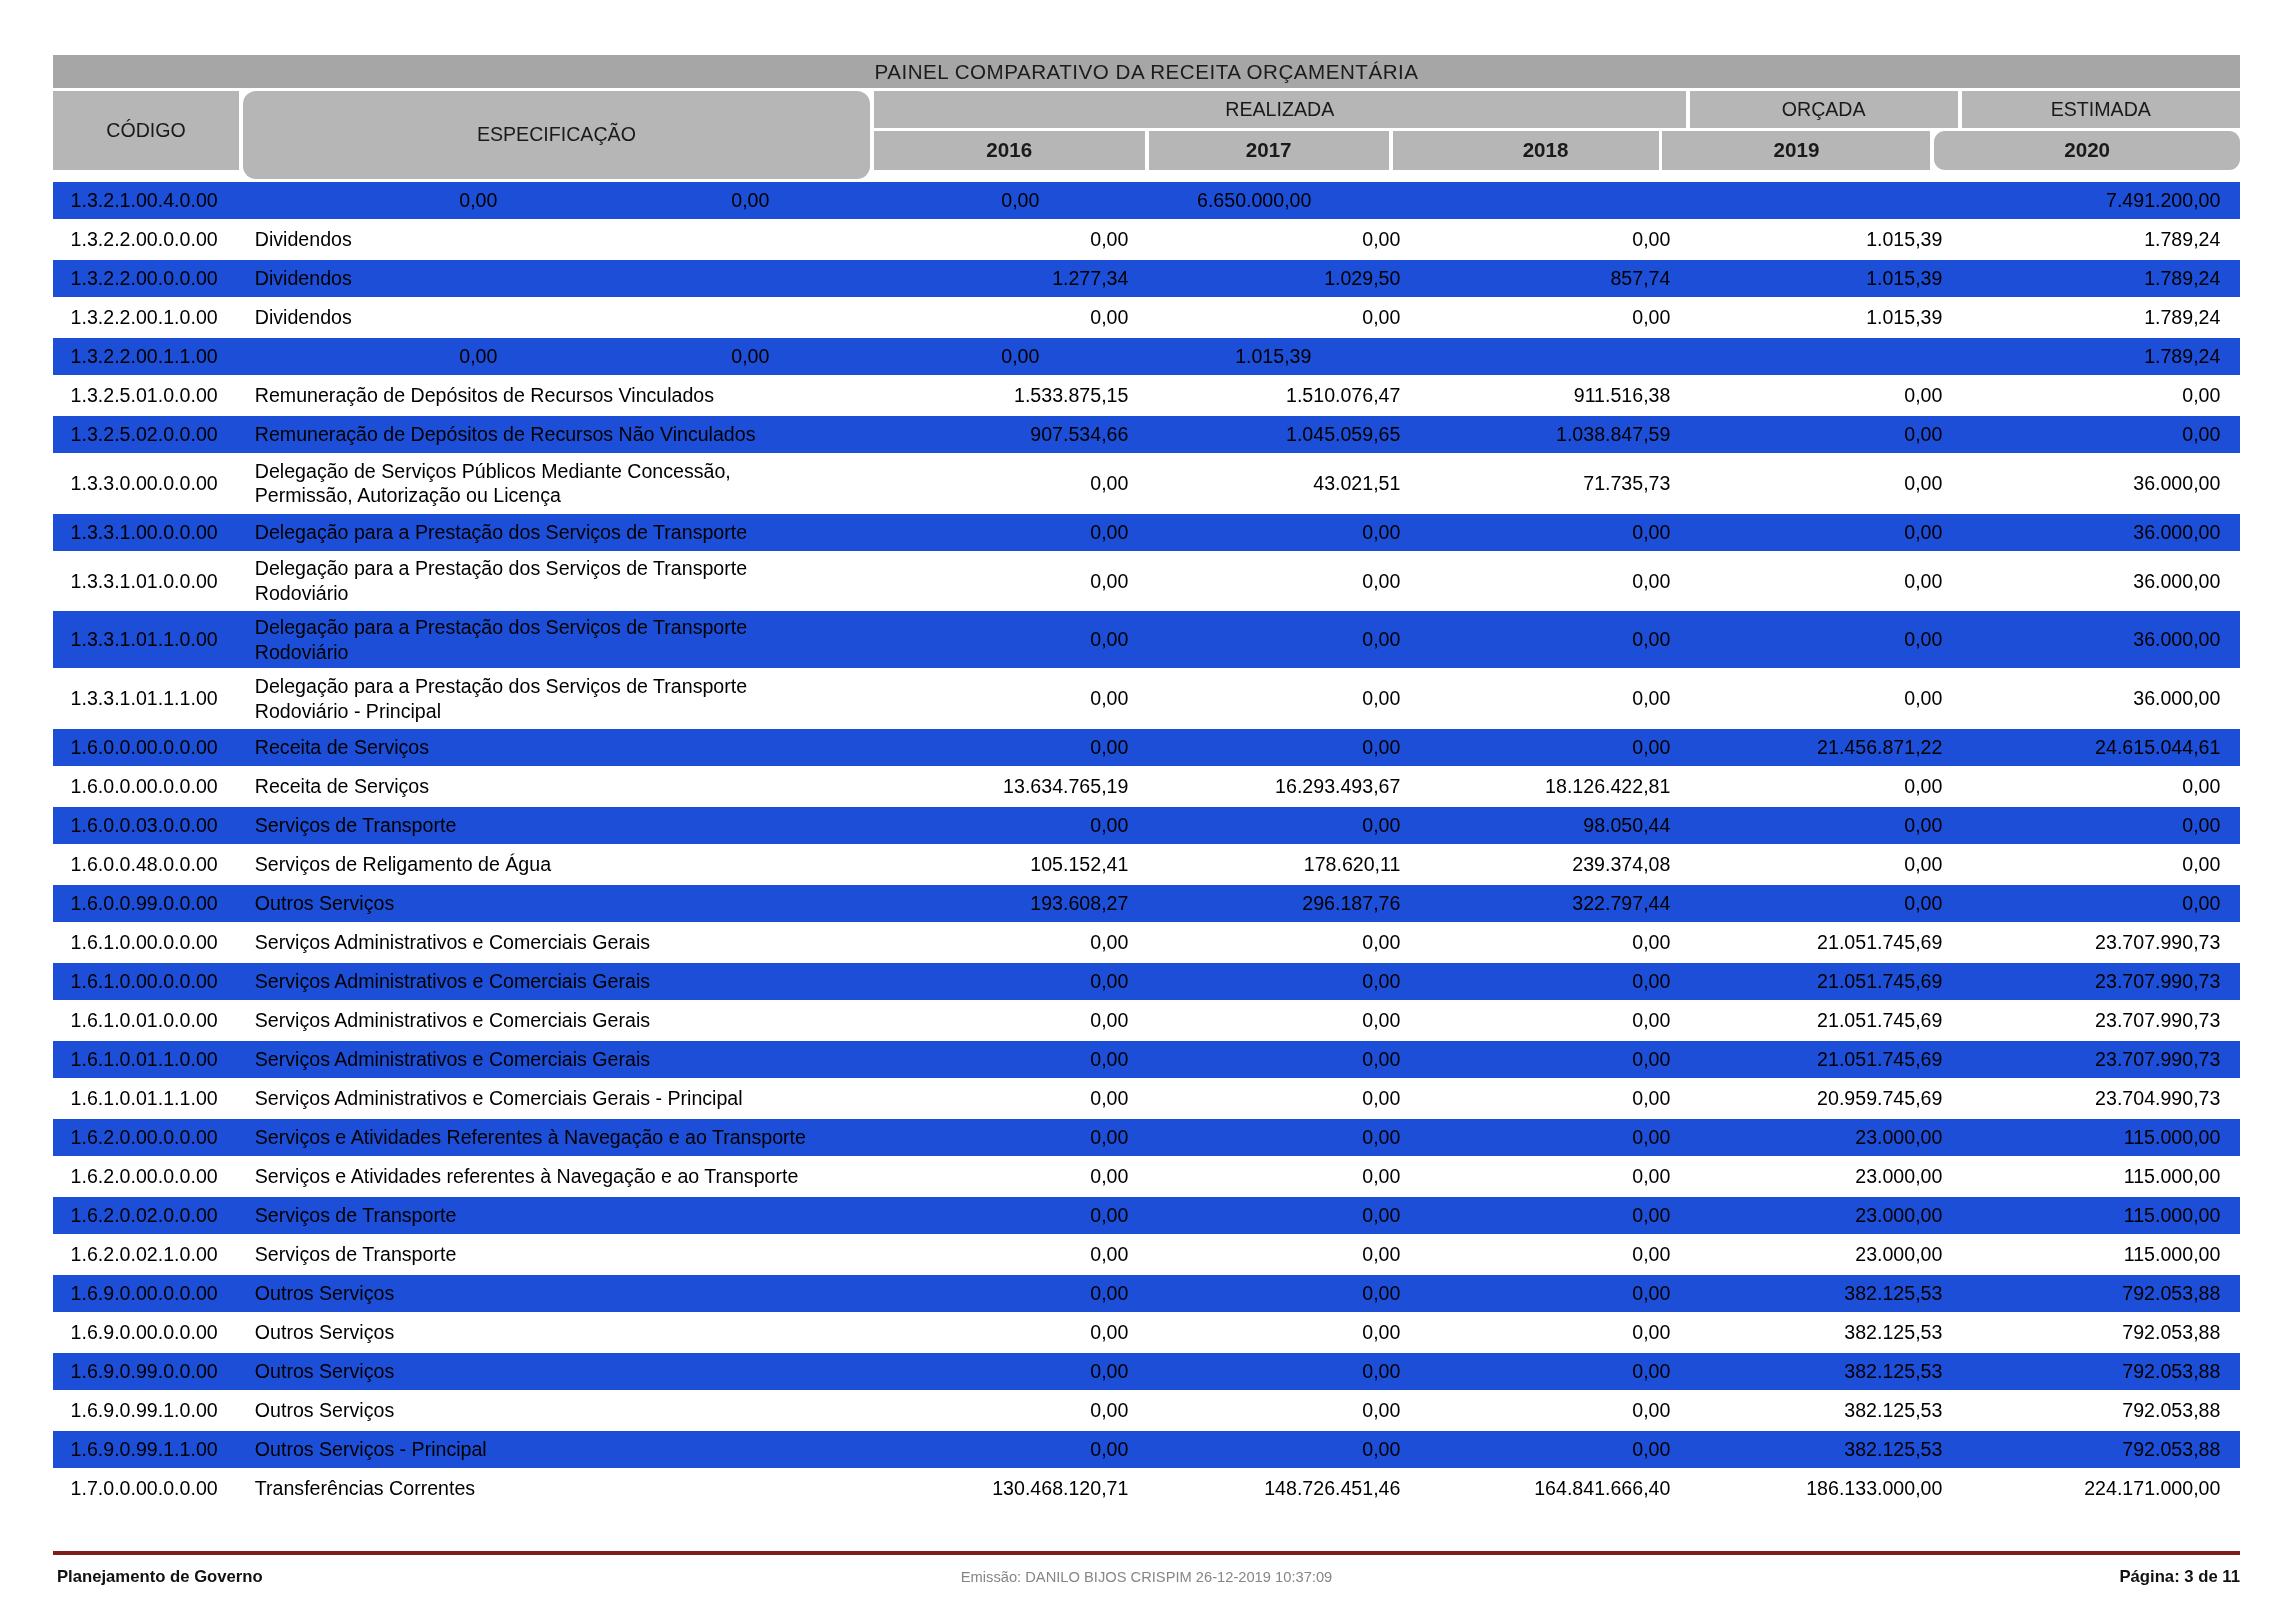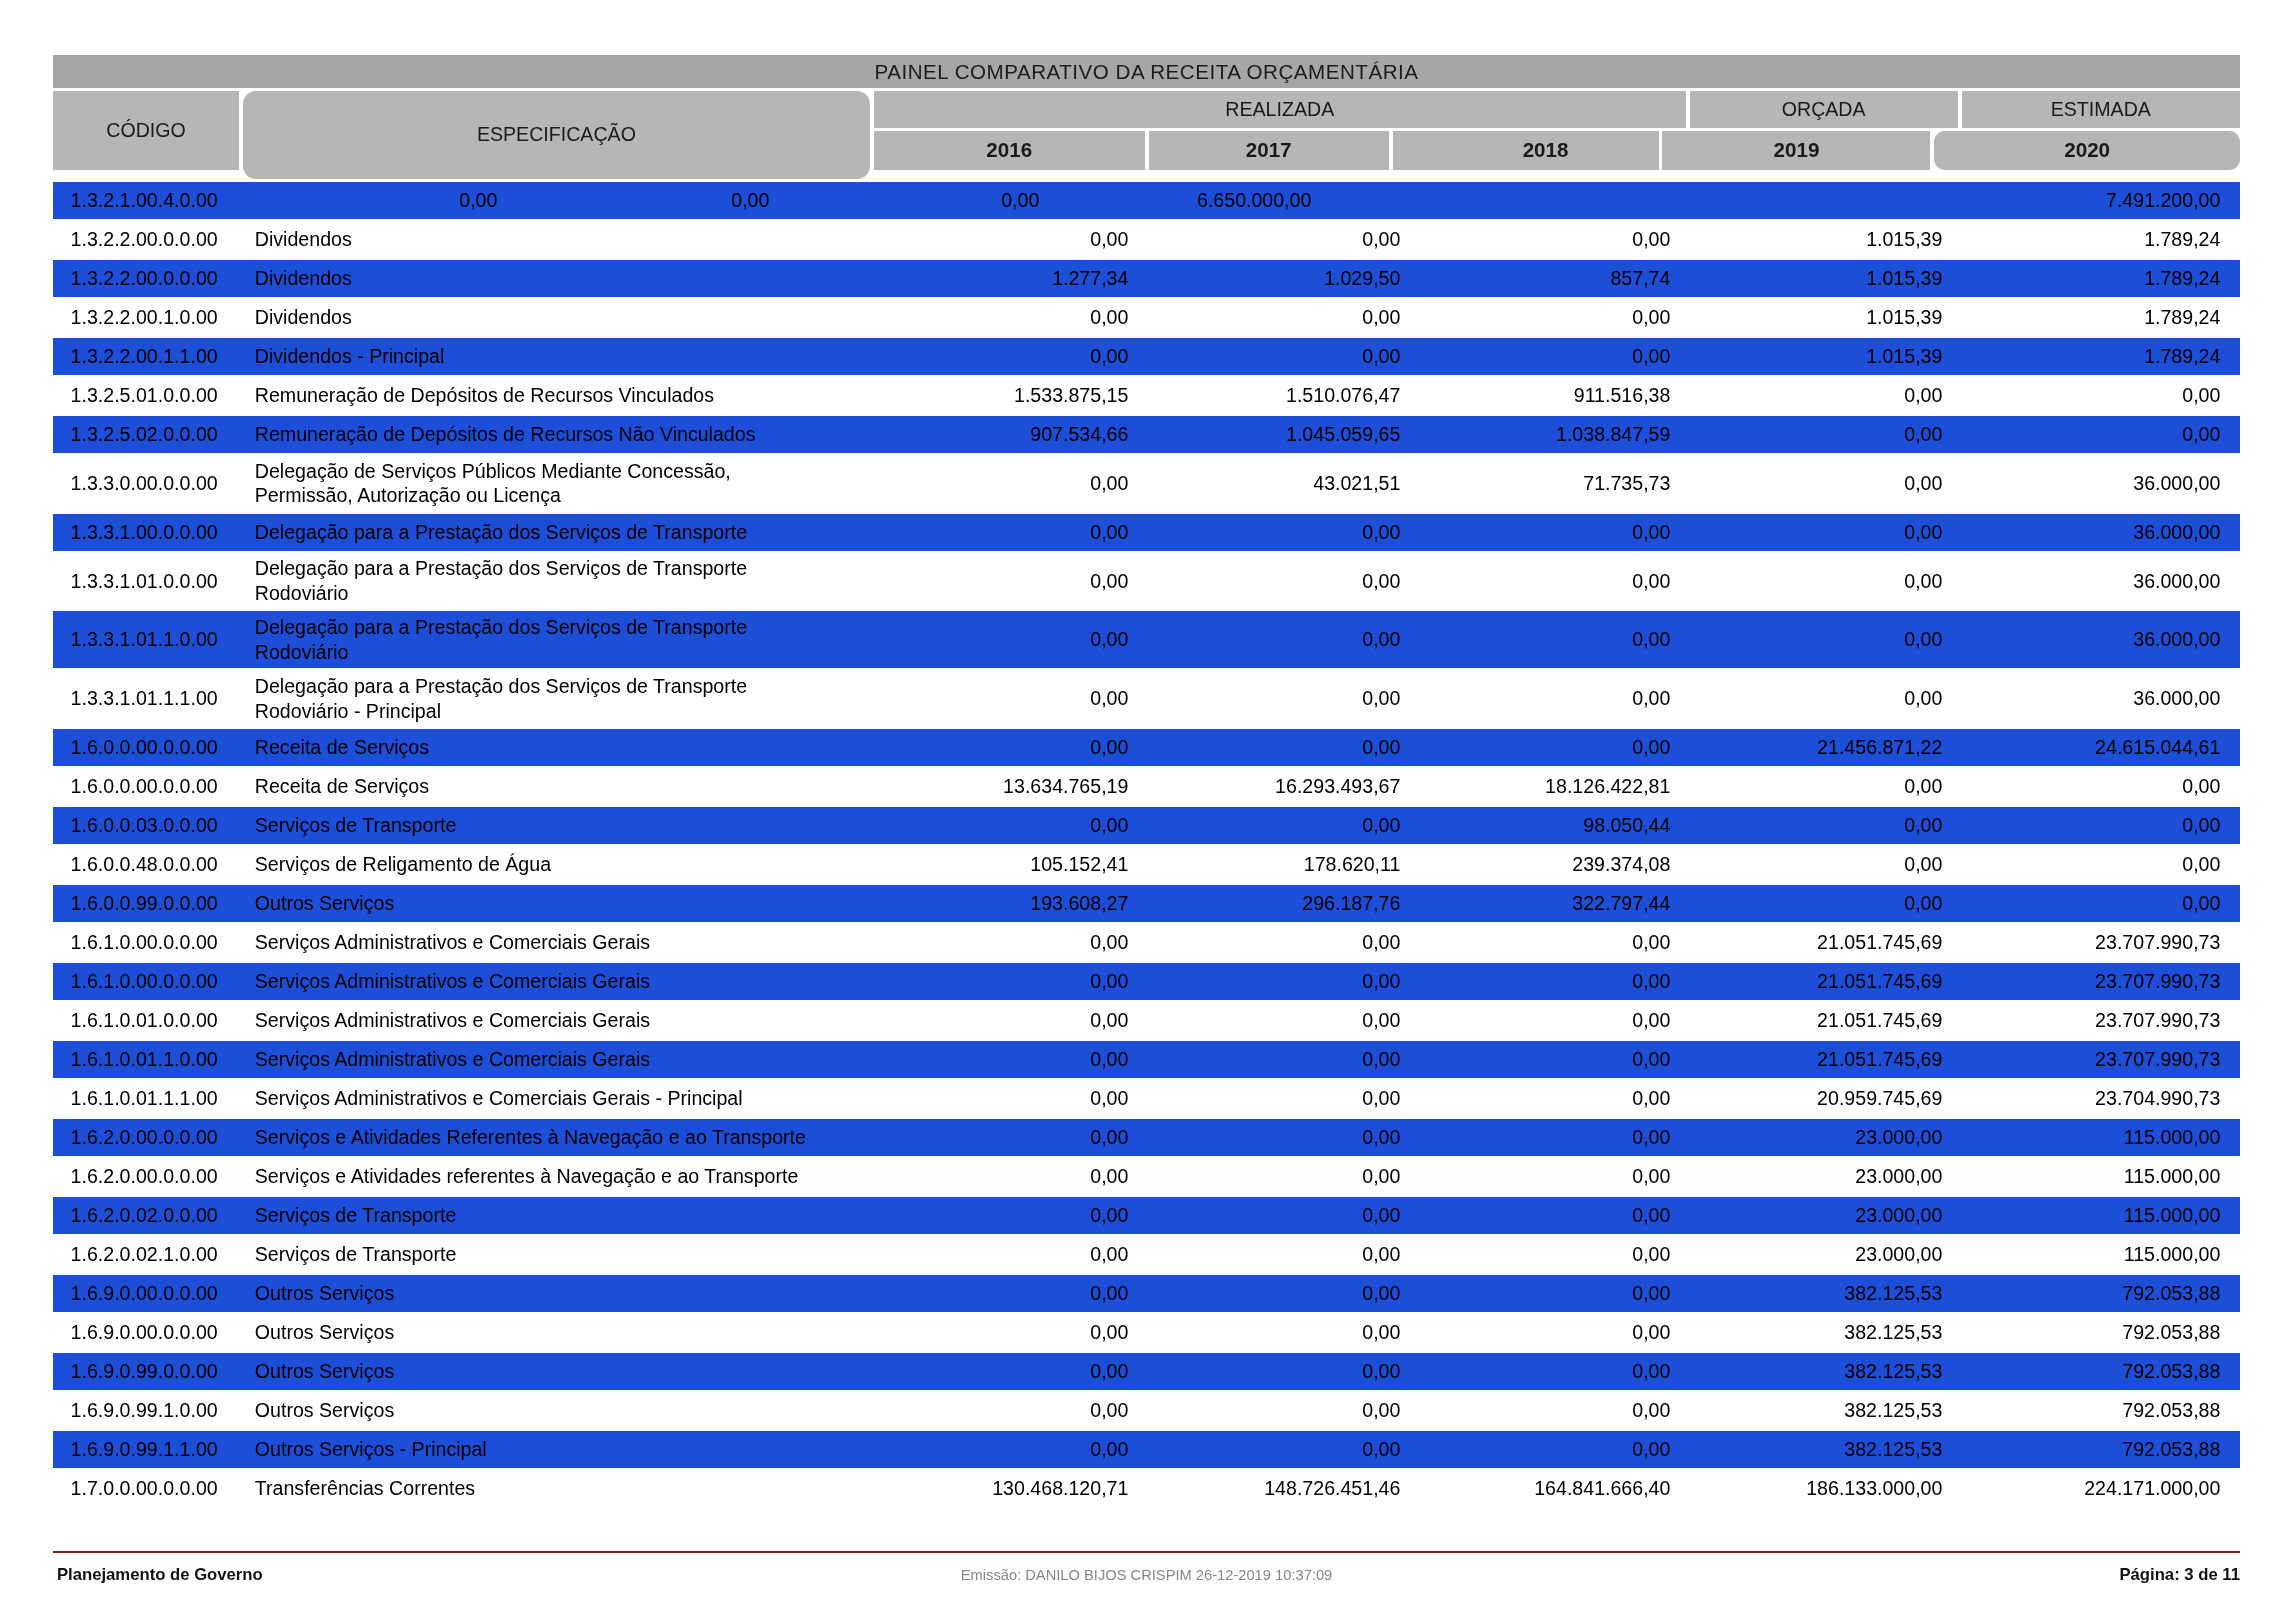--- a/index.html
+++ b/index.html
@@ -34,21 +34,21 @@
   .trow.stripe{background:#1d4ed8;}
   .cell{box-sizing:border-box;line-height:24.5px;}
   .c-code{width:190px;padding-left:17.6px;}
   .c-spec{width:631px;padding:3.9px 46px 3.9px 11.8px;}
   .c-val{text-align:right;padding-right:19.6px;}
   .c-v1{width:274px;}.c-v2{width:272px;}.c-v3{width:270px;}.c-v4{width:272px;}.c-v5{flex:1;}
 
   
   .footer{
     position:absolute;left:53px;top:1551px;width:2187px;
-    border-top:2px solid #7f1d1d;padding-top:11.8px;
+    border-top:4px solid #7f1d1d;padding-top:11.8px;
   }
   .footer-left{position:absolute;left:3.9px;top:11.8px;font-size:16.7px;font-weight:bold;color:#111;}
   .footer-center{position:absolute;left:0;right:0;top:13.7px;text-align:center;font-size:14.7px;color:#868686;}
   .footer-right{position:absolute;right:0px;top:11.8px;font-size:16.7px;font-weight:bold;color:#111;}
 </style>
 </head>
 <body>
 
 <div class="page">
 
@@ -106,21 +106,20 @@
     <div class="cell c-code">1.3.2.2.00.1.0.00</div>
     <div class="cell c-spec">Dividendos</div>
     <div class="cell c-val c-v1">0,00</div>
     <div class="cell c-val c-v2">0,00</div>
     <div class="cell c-val c-v3">0,00</div>
     <div class="cell c-val c-v4">1.015,39</div>
     <div class="cell c-val c-v5">1.789,24</div>
   </div>
       <div class="trow stripe">
     <div class="cell c-code">1.3.2.2.00.1.1.00</div>
-    <div class="cell c-spec">Dividendos - Principal</div>
     <div class="cell c-val c-v1">0,00</div>
     <div class="cell c-val c-v2">0,00</div>
     <div class="cell c-val c-v3">0,00</div>
     <div class="cell c-val c-v4">1.015,39</div>
     <div class="cell c-val c-v5">1.789,24</div>
   </div>
       <div class="trow">
     <div class="cell c-code">1.3.2.5.01.0.0.00</div>
     <div class="cell c-spec">Remuneração de Depósitos de Recursos Vinculados</div>
     <div class="cell c-val c-v1">1.533.875,15</div>

